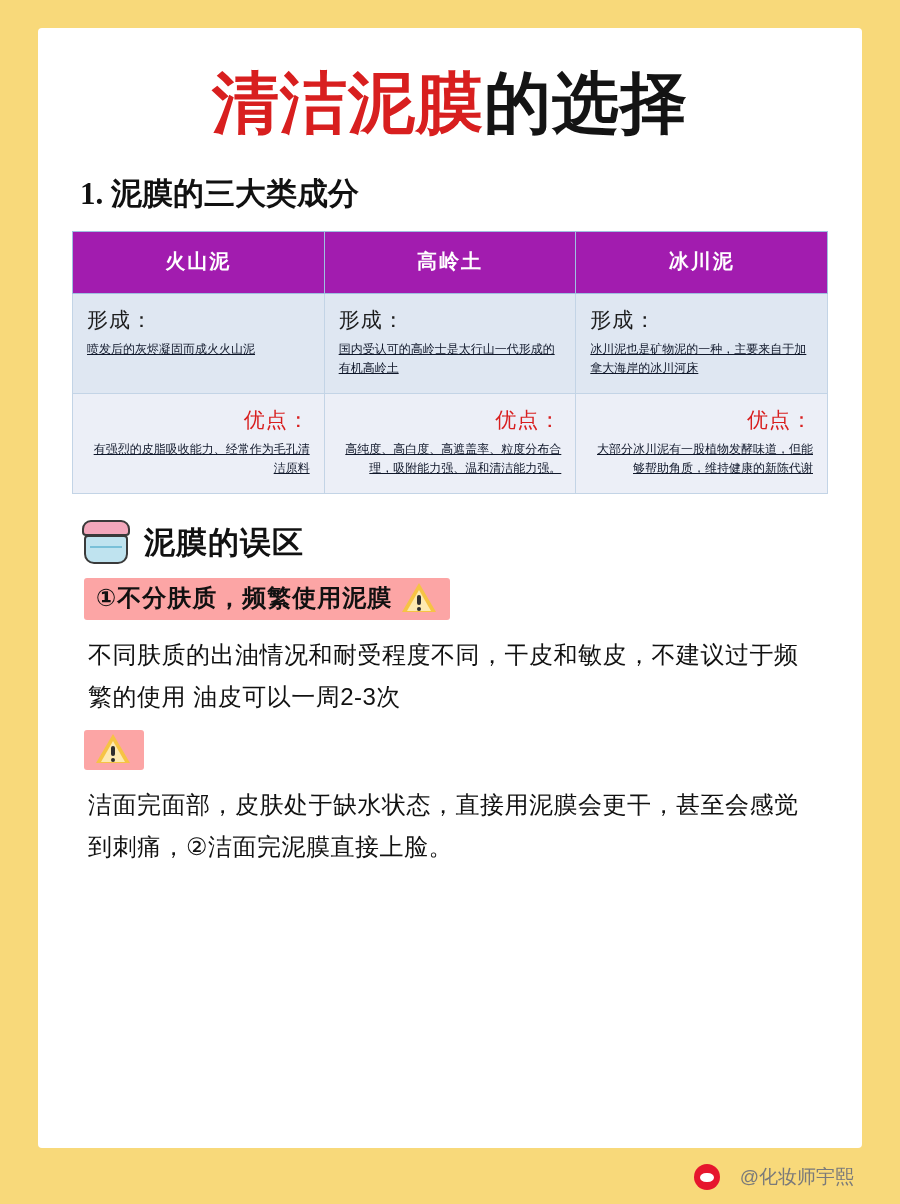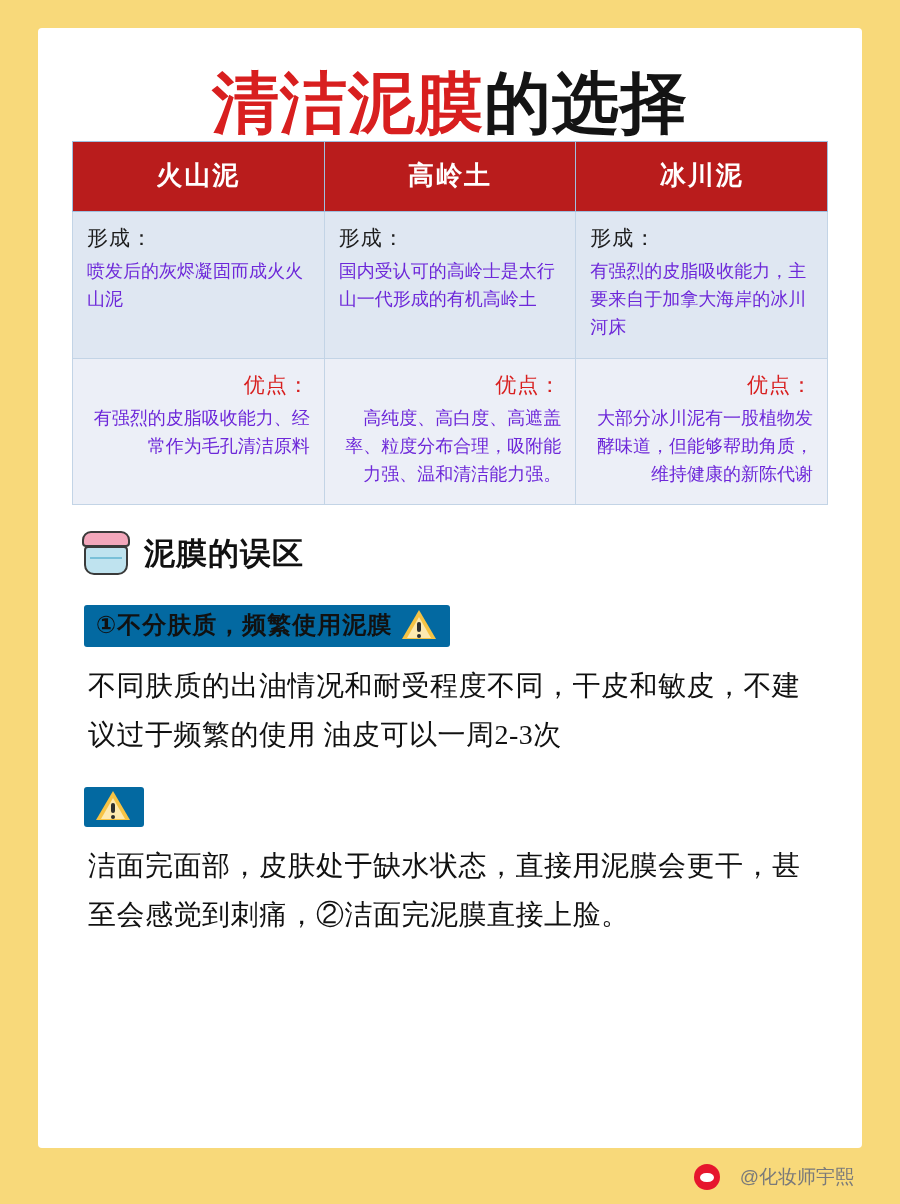--- a/index.html
+++ b/index.html
@@ -50,46 +50,47 @@
   }
 
   
   .table {
     width: 756px;
     margin: 0 auto;
     border-collapse: collapse;
     table-layout: fixed;
   }
   .table th {
-    background: #b91c1c;
+    background: #a21caf;
     color: #ffffff;
-    font-size: 26px;
+    font-size: 20px;
     font-weight: bold;
     padding: 16px 0 18px 0;
     border: 1px solid #9fc0e0;
     letter-spacing: 2px;
   }
   .table td {
     vertical-align: top;
     border: 1px solid #c3d4e6;
     padding: 12px 14px 16px 14px;
   }
   .row-formation td { background: #dfe7f2; margin-top: 20px; }
   .row-merit td { background: #eceff7; text-align: right; }
   .cell-label {
     font-size: 21px;
     color: #1b1b1b;
     margin-bottom: 6px;
     letter-spacing: 1px;
   }
   .cell-label.red { color: #d81f1f; }
   .cell-body {
-    font-size: 18px;
-    color: #6d28d9;
+    font-size: 12px;
+    color: #0f172a;
     line-height: 1.55;
+    text-decoration: underline;
   }
 
   
   .sec2 {
     margin-top: 26px;
   }
   .sec2-heading {
     display: flex;
     align-items: center;
     gap: 12px;
@@ -129,23 +130,23 @@
     font-size: 31px;
     font-weight: bold;
     color: #111;
     letter-spacing: 1px;
   }
 
   .tip-row {
     display: inline-flex;
     align-items: center;
     gap: 10px;
-    background: #0369a1;
+    background: #fca5a5;
     padding: 4px 14px 6px 12px;
-    margin: 28px 0 0 14px;
+    margin: 12px 0 0 14px;
     border-radius: 3px;
   }
   .tip-text {
     font-size: 24px;
     font-weight: bold;
     color: #111;
     letter-spacing: 1px;
   }
   .warn-icon {
     width: 34px;
@@ -178,26 +179,25 @@
   }
   .warn-icon .dot {
     position: absolute;
     left: 15px; top: 24px;
     width: 4px; height: 4px;
     background: #2e2e2e;
     border-radius: 50%;
   }
 
   .para {
-    font-size: 28px;
+    font-size: 24px;
     color: #111;
     line-height: 1.75;
     margin: 14px 18px 0 18px;
     letter-spacing: 0.5px;
-    font-family: Liberation Serif, serif;
   }
 
   
   .footer {
     position: absolute;
     right: 46px;
     bottom: 14px;
     display: flex;
     align-items: center;
     gap: 20px;
@@ -224,20 +224,21 @@
 </style>
 </head>
 <body>
 
 <div class="page">
 
   <h1 class="title">
     <span class="red">清洁泥膜</span><span class="black">的选择</span>
   </h1>
 
+  <div class="sec1-heading">1. 泥膜的三大类成分</div>
 
   <table class="table">
     <thead>
       <tr>
         <th>火山泥</th>
         <th>高岭土</th>
         <th>冰川泥</th>
       </tr>
     </thead>
     <tbody>
@@ -245,21 +246,21 @@
         <td>
           <div class="cell-label">形成：</div>
           <div class="cell-body">喷发后的灰烬凝固而成火火山泥</div>
         </td>
         <td>
           <div class="cell-label">形成：</div>
           <div class="cell-body">国内受认可的高岭士是太行山一代形成的有机高岭土</div>
         </td>
         <td>
           <div class="cell-label">形成：</div>
-          <div class="cell-body">有强烈的皮脂吸收能力，主要来自于加拿大海岸的冰川河床</div>
+          <div class="cell-body">冰川泥也是矿物泥的一种，主要来自于加拿大海岸的冰川河床</div>
         </td>
       </tr>
       <tr class="row-merit">
         <td>
           <div class="cell-label red">优点：</div>
           <div class="cell-body">有强烈的皮脂吸收能力、经常作为毛孔清洁原料</div>
         </td>
         <td>
           <div class="cell-label red">优点：</div>
           <div class="cell-body">高纯度、高白度、高遮盖率、粒度分布合理，吸附能力强、温和清洁能力强。</div>

